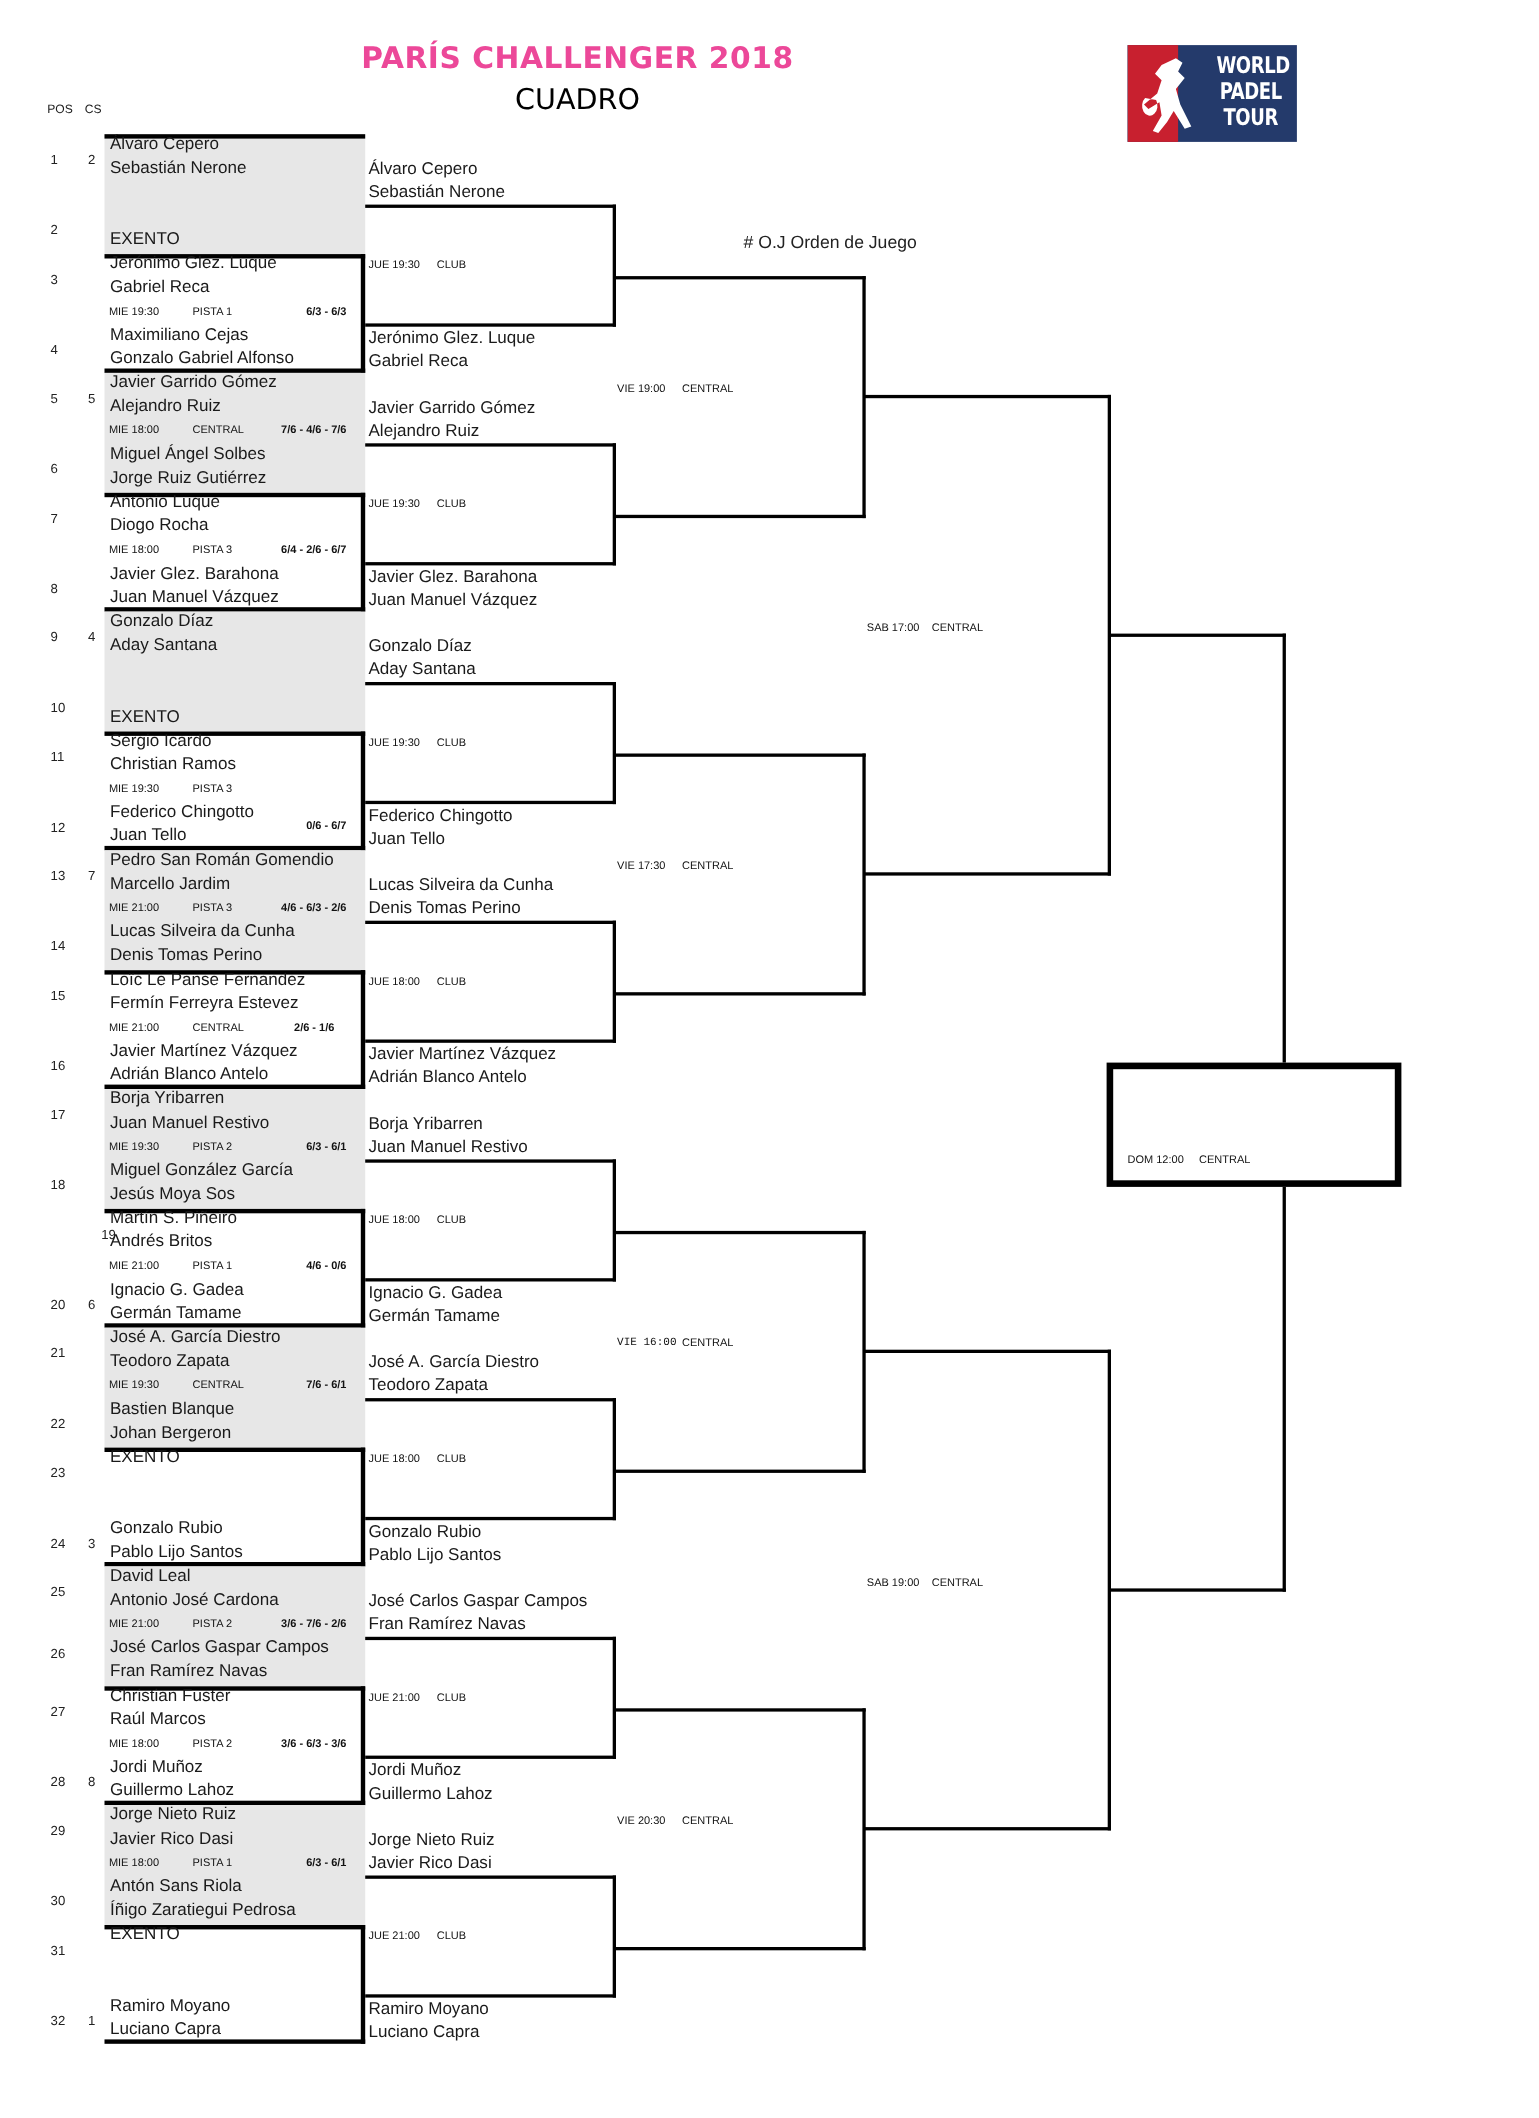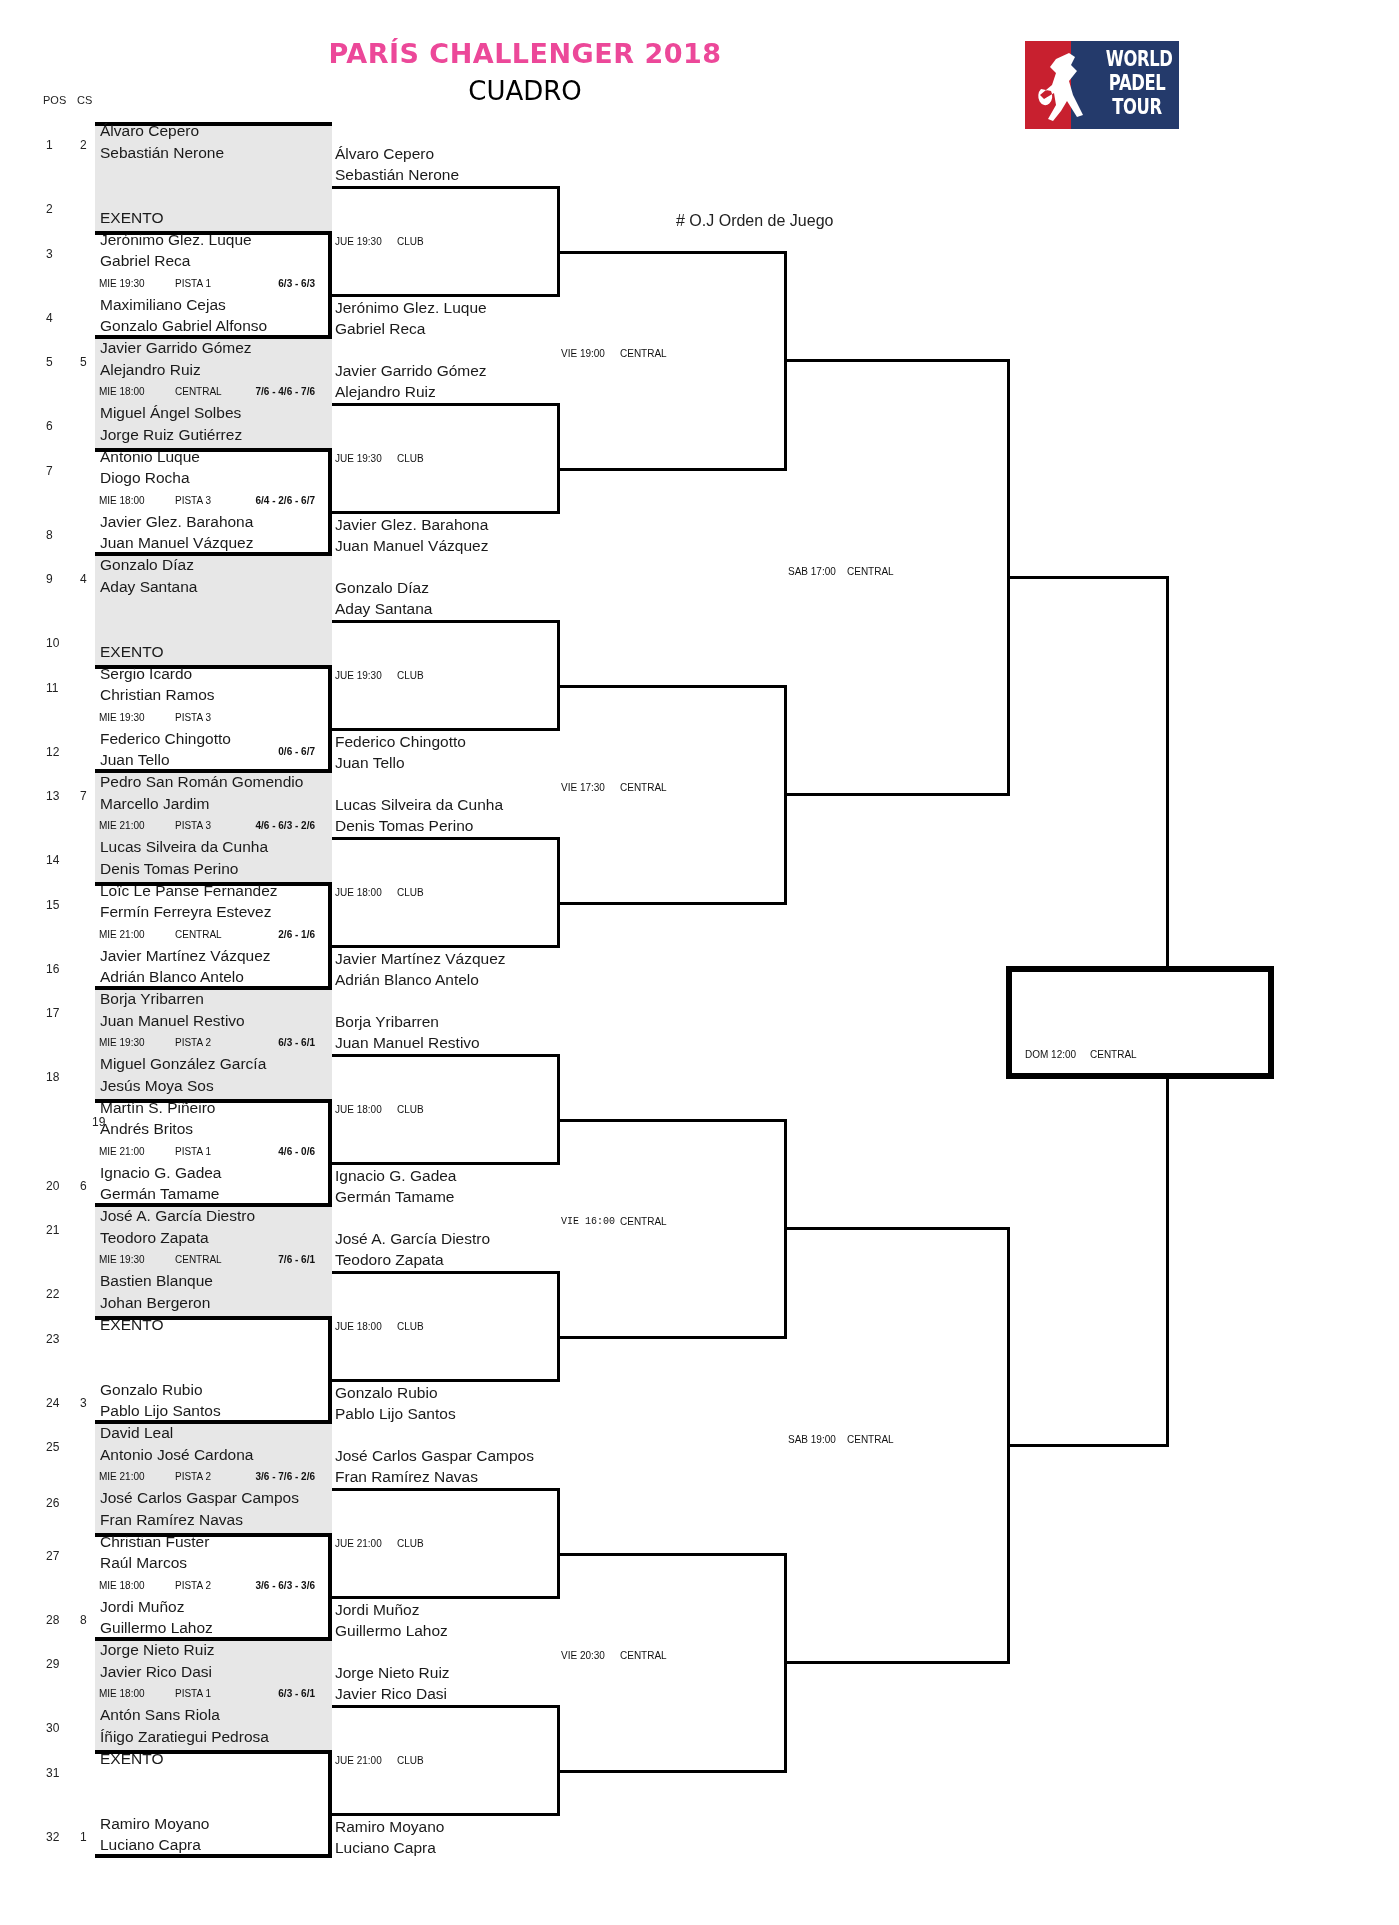--- a/index.html
+++ b/index.html
@@ -127,21 +127,21 @@
     <span class="pos" style="left:46px;top:853px;">14</span>
     <span class="pos" style="left:80px;top:789px;">7</span>
     <span class="pos" style="left:80px;top:853px;"></span>
     <div class="box white" style="top:881.5px;height:108.5px;"></div>
     <span class="name" style="left:100px;top:879.5px;">Loïc Le Panse Fernandez</span>
     <span class="name" style="left:100px;top:901.2px;">Fermín Ferreyra Estevez</span>
     <span class="name" style="left:100px;top:944.6px;">Javier Martínez Vázquez</span>
     <span class="name" style="left:100px;top:966.3px;">Adrián Blanco Antelo</span>
     <span class="info" style="left:99px;top:923.9px;">MIE 21:00</span>
     <span class="info" style="left:175px;top:923.9px;">CENTRAL</span>
-    <span class="info" style="left:235px;top:923.9px;width:80px;text-align:right;font-weight:bold;">2/6 - 1/6</span>
+    <span class="info" style="left:224px;top:923.9px;width:80px;text-align:right;font-weight:bold;">2/6 - 1/6</span>
     <span class="pos" style="left:46px;top:897.5px;">15</span>
     <span class="pos" style="left:46px;top:961.5px;">16</span>
     <span class="pos" style="left:80px;top:897.5px;"></span>
     <span class="pos" style="left:80px;top:961.5px;"></span>
     <div class="box grey" style="top:990px;height:108.5px;"></div>
     <span class="name" style="left:100px;top:988px;">Borja Yribarren</span>
     <span class="name" style="left:100px;top:1009.7px;">Juan Manuel Restivo</span>
     <span class="name" style="left:100px;top:1053.1px;">Miguel González García</span>
     <span class="name" style="left:100px;top:1074.8px;">Jesús Moya Sos</span>
     <span class="info" style="left:99px;top:1032.4px;">MIE 19:30</span>

